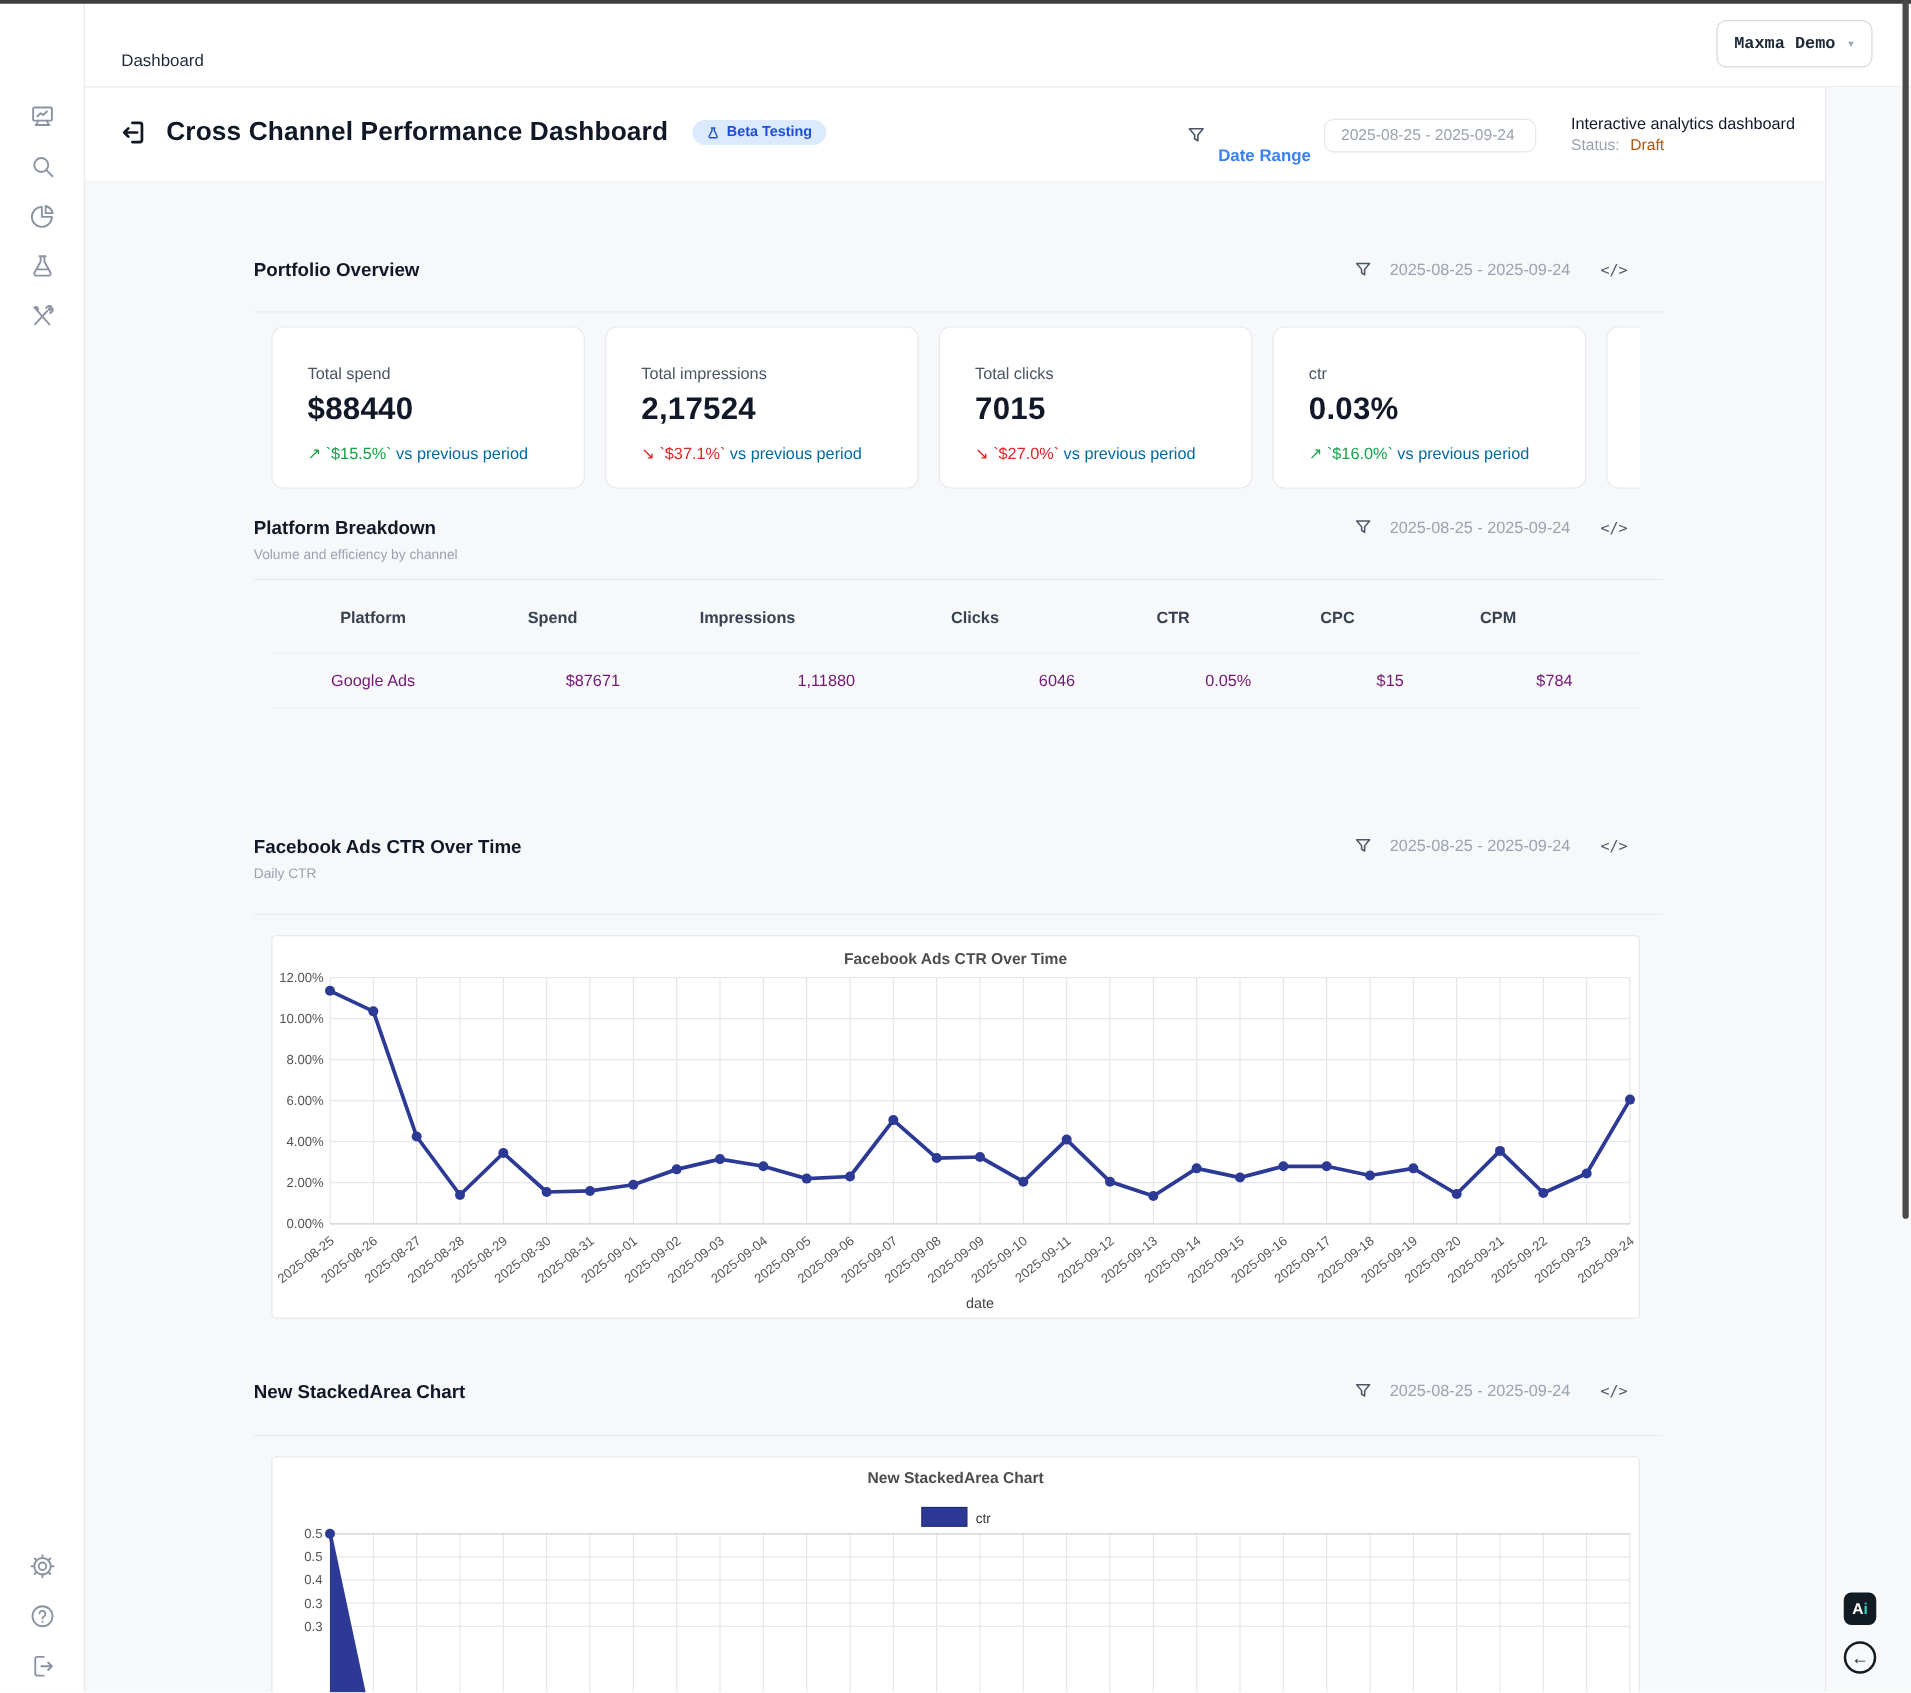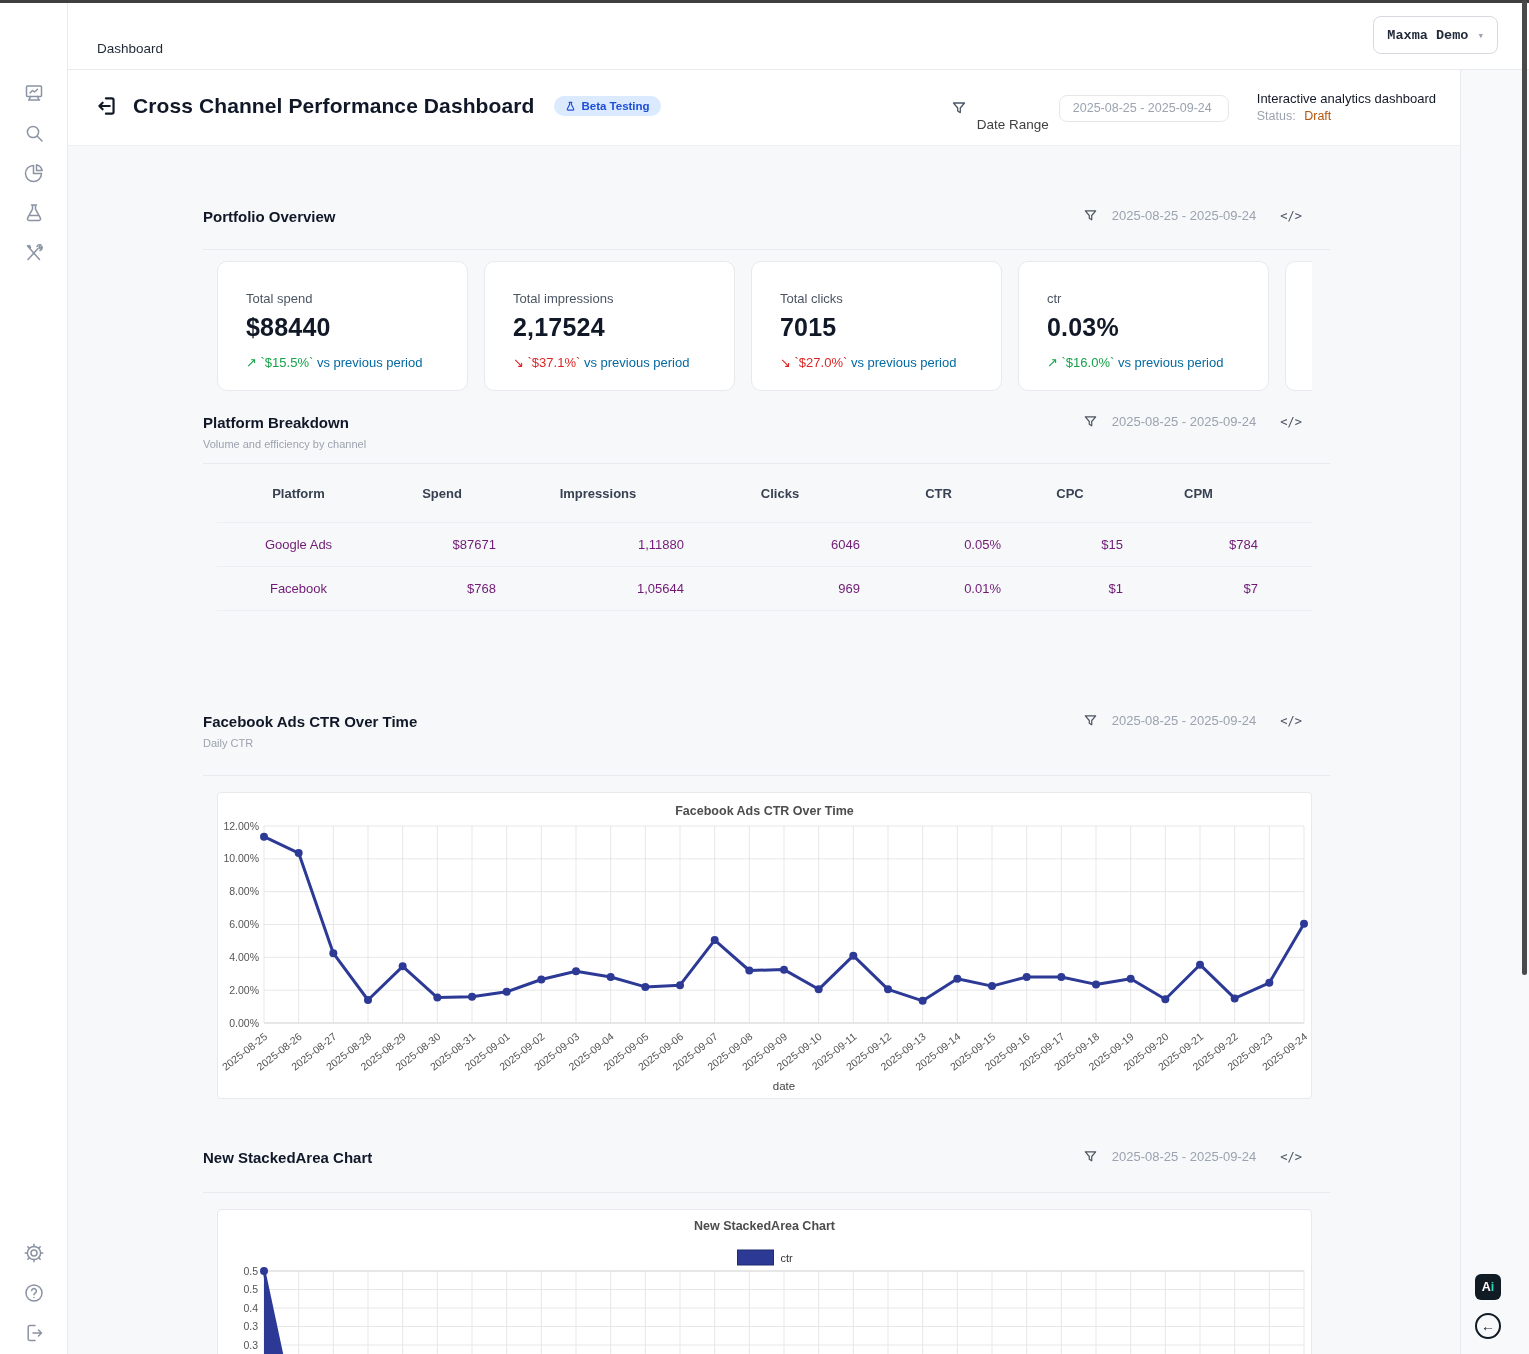--- a/index.html
+++ b/index.html
@@ -36,21 +36,21 @@
   .exit-ic{width:24px;height:24px;color:#111827;cursor:pointer;}
   .exit-ic svg{width:24px;height:24px;display:block;}
   .page-title{font-size:21px;font-weight:700;color:#101828;letter-spacing:.1px;}
   .beta-badge{margin-left:6px;display:flex;align-items:center;gap:5px;background:#dbeafe;color:#1d4ed8;
               border-radius:999px;padding:4px 11px;font-size:11.5px;font-weight:700;}
   .beta-badge svg{width:11px;height:11px;}
   .ph-right{position:absolute;right:24px;top:0;height:76px;display:flex;align-items:center;gap:16px;}
   .dr-group{display:flex;align-items:center;gap:10px;}
   .funnel-ic{width:16px;height:16px;color:#4b5563;cursor:pointer;}
   .funnel-ic svg{width:16px;height:16px;display:block;}
-  .dr-label{font-size:13.5px;font-weight:400;color:#404040;margin-top:32px;}
+  .dr-label{font-size:13.5px;font-weight:700;color:#3b82f6;margin-top:32px;}
   .dr-input{width:170px;height:27px;border:1px solid #e5e7eb;border-radius:8px;background:#fff;color:#9aa3af;
             font-size:12.5px;padding:0 13px;box-sizing:border-box;font-family:inherit;}
   .desc-block{margin-left:12px;line-height:1.25;}
   .desc-line{font-size:13px;color:#111827;}
   .status-line{font-size:12.5px;margin-top:2px;}
   .status-label{color:#9ca3af;}
   .status-value{color:#b45309;margin-left:5px;}
   
   .content{position:absolute;left:0;top:76px;right:0;bottom:0;background:#f7f8fa;overflow:hidden;}
   .container{position:relative;margin-left:135px;width:1127px;}
@@ -284,30 +284,20 @@
           </thead>
           <tbody>
             <tr>
               <td>Google Ads</td>
               <td>$87671</td>
               <td>1,11880</td>
               <td>6046</td>
               <td>0.05%</td>
               <td>$15</td>
               <td>$784</td>
-              <td></td>
-            </tr>
-            <tr>
-              <td>Facebook</td>
-              <td>$768</td>
-              <td>1,05644</td>
-              <td>969</td>
-              <td>0.01%</td>
-              <td>$1</td>
-              <td>$7</td>
               <td></td>
             </tr>
           </tbody>
         </table>
 
         <div class="section-head mt102 pb26">
           <div>
             <div class="sh-title">Facebook Ads CTR Over Time</div>
             <div class="sh-sub">Daily CTR</div>
           </div>

